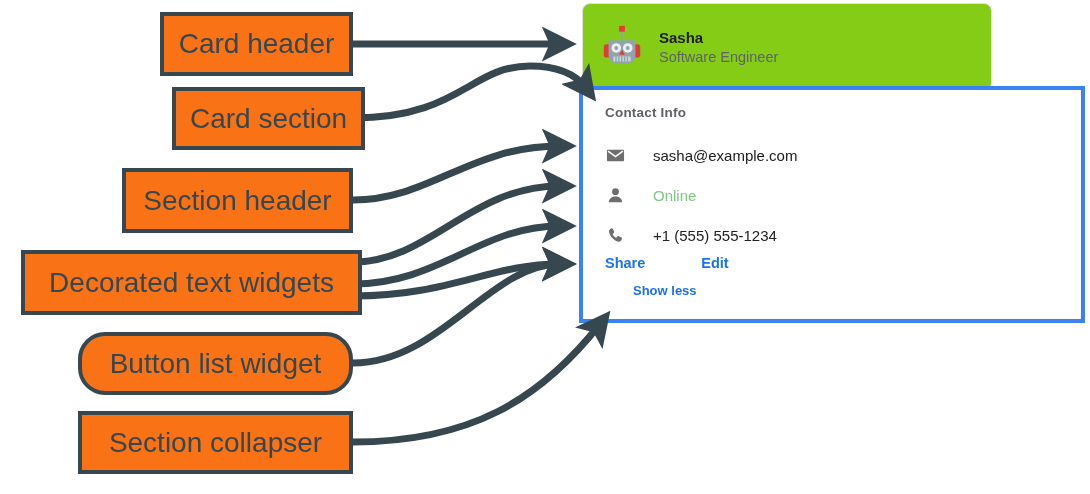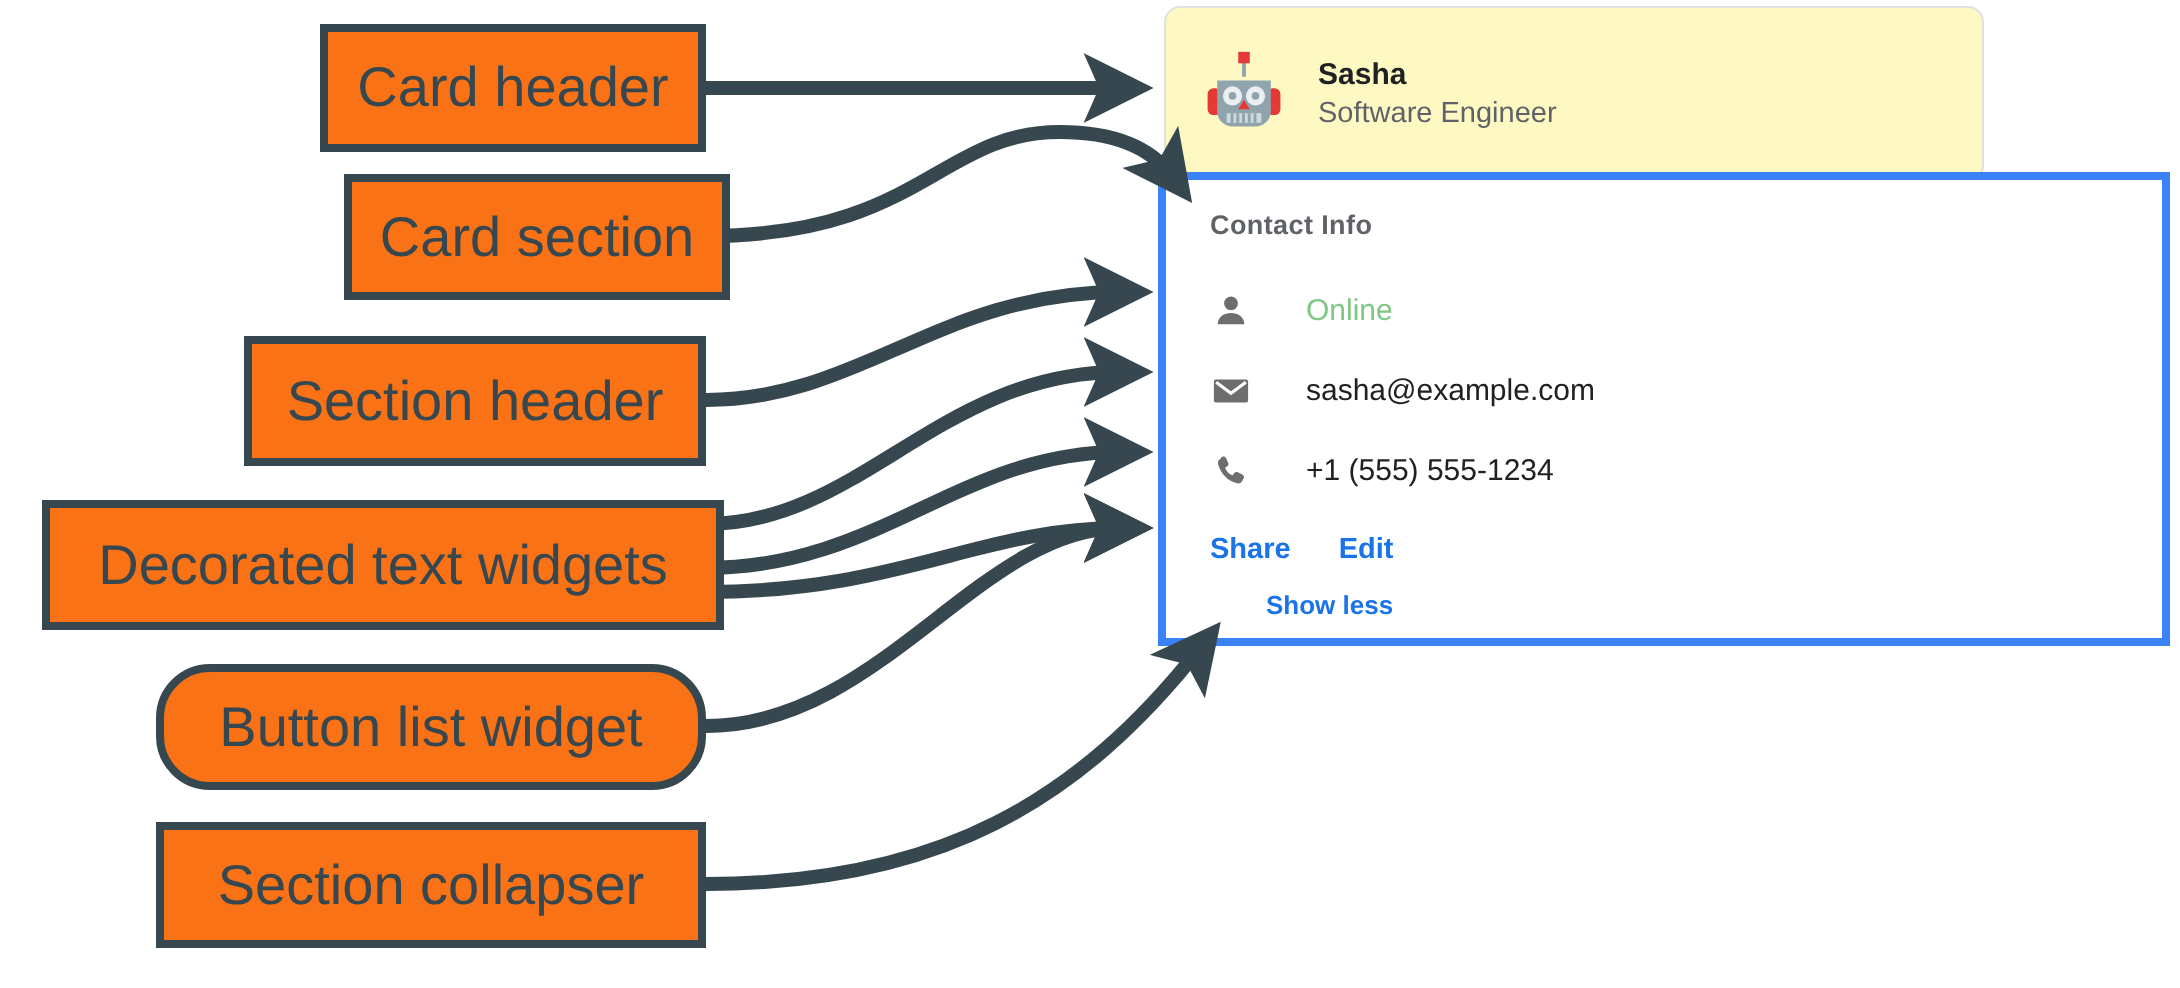--- a/index.html
+++ b/index.html
@@ -51,21 +51,21 @@
   
   #card {
     position: absolute;
     left: 582px;
     top: 3px;
     width: 410px;
     height: 88px;
     box-sizing: border-box;
     border: 1px solid #e0e0e0;
     border-radius: 8px;
-    background: #fef9c3;
+    background: #84cc16;
     z-index: 10;
   }
   #card-header {
     display: flex;
     align-items: center;
     gap: 14px;
     padding: 12px 16px;
     box-sizing: border-box;
     height: 100%;
   }
@@ -129,22 +129,21 @@
   .deco-text {
     font-size: 15px;
     color: #202124;
     line-height: 1;
   }
   .deco-text.online { color: #81c784; }
 
   .button-list {
     display: flex;
     align-items: center;
-    gap: 24px;
-    margin-top: 12px;
+    gap: 56px;
     margin-left: 0;
   }
   .btn-link {
     font-size: 14.5px;
     font-weight: bold;
     color: #1a73e8;
     line-height: 1;
     cursor: pointer;
   }
   .collapser {
@@ -198,35 +197,35 @@
     </div>
   </div>
 
   <div id="section-box">
     <div id="section-inner">
       <div class="section-header">Contact Info</div>
 
       <div class="deco-row">
         <span class="deco-icon">
           <svg viewBox="0 0 20 20" width="19" height="19" aria-hidden="true">
+            <path d="M2 4 h16 a1 1 0 0 1 1 1 v10 a1 1 0 0 1 -1 1 h-16 a1 1 0 0 1 -1 -1 v-10 a1 1 0 0 1 1 -1 z" fill="#6e6e6e"></path>
+            <path d="M2.2 5.4 L10 11.2 L17.8 5.4" fill="none" stroke="#ffffff" stroke-width="1.6"></path>
+          </svg>
+        </span>
+        <span class="deco-text">sasha@example.com</span>
+      </div>
+
+      <div class="deco-row">
+        <span class="deco-icon">
+          <svg viewBox="0 0 20 20" width="19" height="19" aria-hidden="true">
             <circle cx="10" cy="6" r="3.6" fill="#6e6e6e"></circle>
             <path d="M3 17 c0 -4 3.4 -6 7 -6 c3.6 0 7 2 7 6 z" fill="#6e6e6e"></path>
           </svg>
         </span>
         <span class="deco-text online">Online</span>
-      </div>
-
-      <div class="deco-row">
-        <span class="deco-icon">
-          <svg viewBox="0 0 20 20" width="19" height="19" aria-hidden="true">
-            <path d="M2 4 h16 a1 1 0 0 1 1 1 v10 a1 1 0 0 1 -1 1 h-16 a1 1 0 0 1 -1 -1 v-10 a1 1 0 0 1 1 -1 z" fill="#6e6e6e"></path>
-            <path d="M2.2 5.4 L10 11.2 L17.8 5.4" fill="none" stroke="#ffffff" stroke-width="1.6"></path>
-          </svg>
-        </span>
-        <span class="deco-text">sasha@example.com</span>
       </div>
 
       <div class="deco-row">
         <span class="deco-icon">
           <svg viewBox="0 0 20 20" width="19" height="19" aria-hidden="true">
             <path d="M5.2 2.6 c0.9 -0.5 1.8 -0.2 2.2 0.7 l1.1 2.3 c0.35 0.75 0.15 1.5 -0.5 1.95 l-1.1 0.75 c0.6 1.9 2.1 3.4 4 4 l0.75 -1.1 c0.45 -0.65 1.2 -0.85 1.95 -0.5 l2.3 1.1 c0.9 0.4 1.2 1.3 0.7 2.2 l-0.9 1.5 c-0.5 0.85 -1.5 1.2 -2.5 0.95 C8.5 15.4 4.6 11.5 3.2 6.3 c-0.25 -1 0.1 -2 0.95 -2.5 z" fill="#6e6e6e"></path>
           </svg>
         </span>
         <span class="deco-text">+1 (555) 555-1234</span>
       </div>

